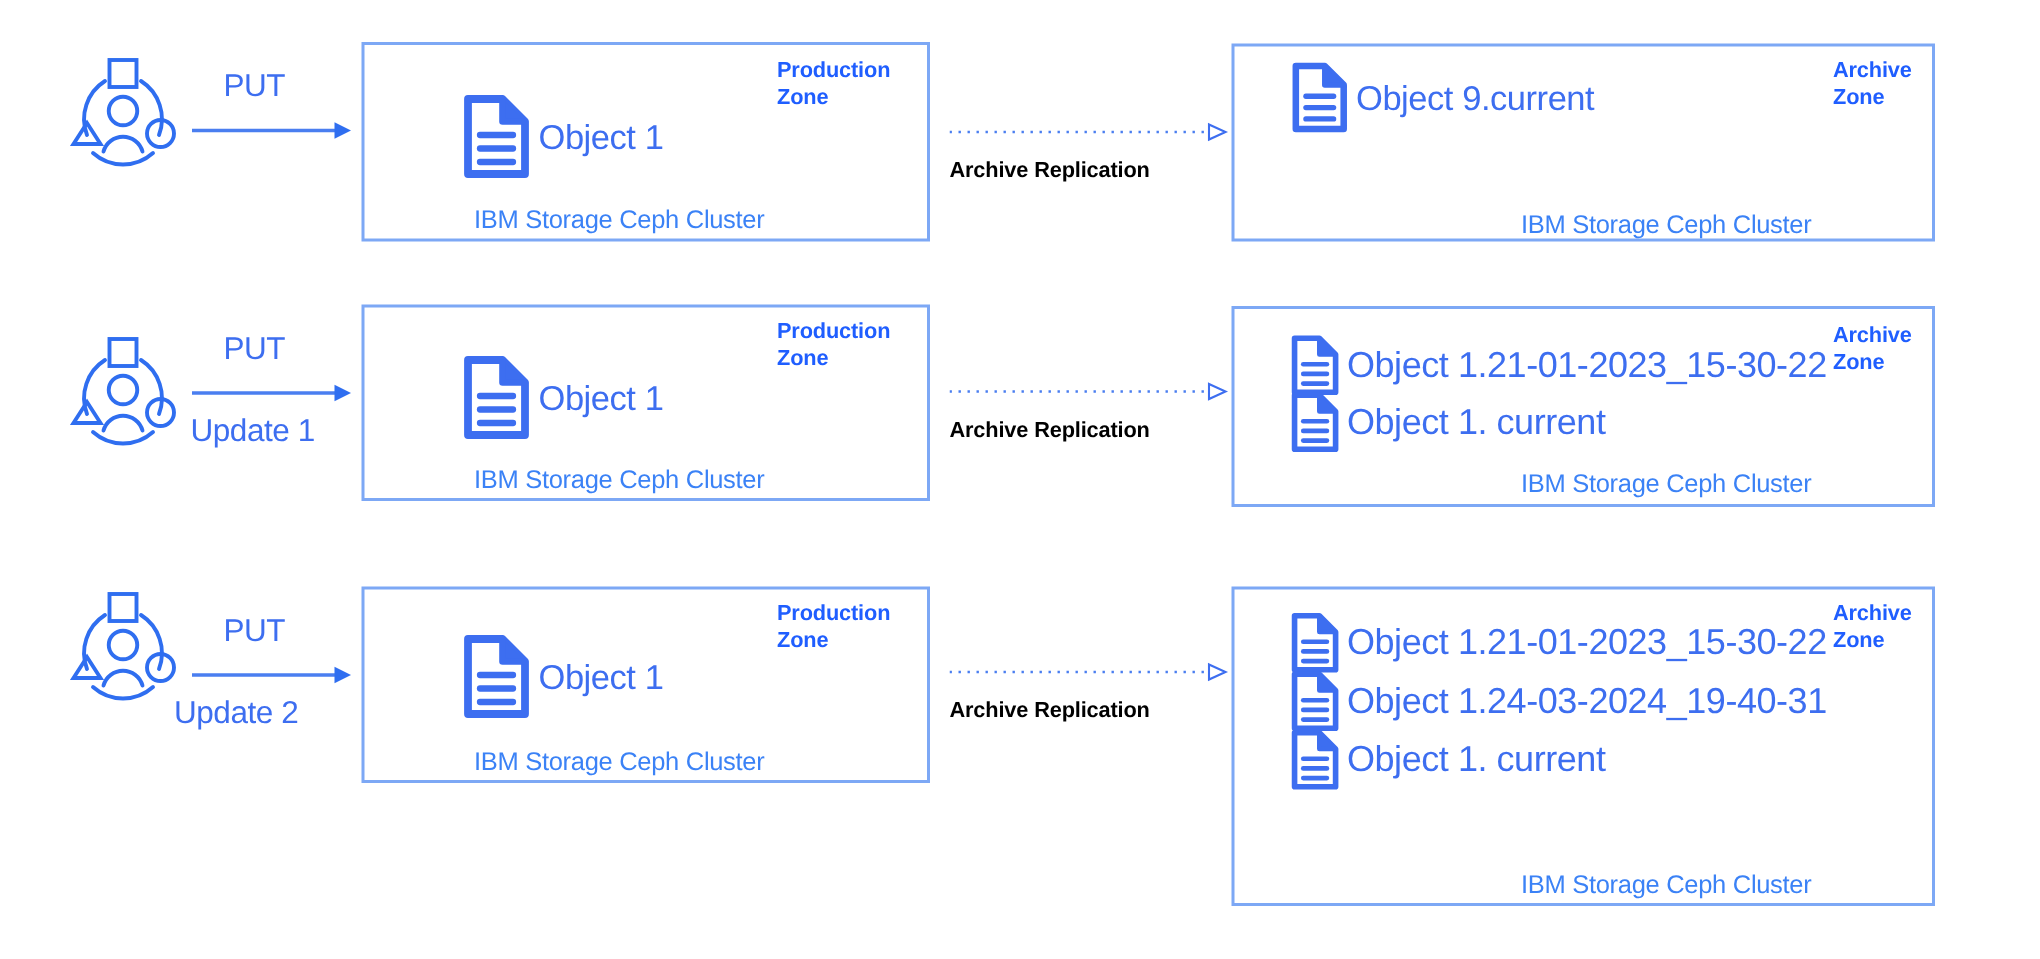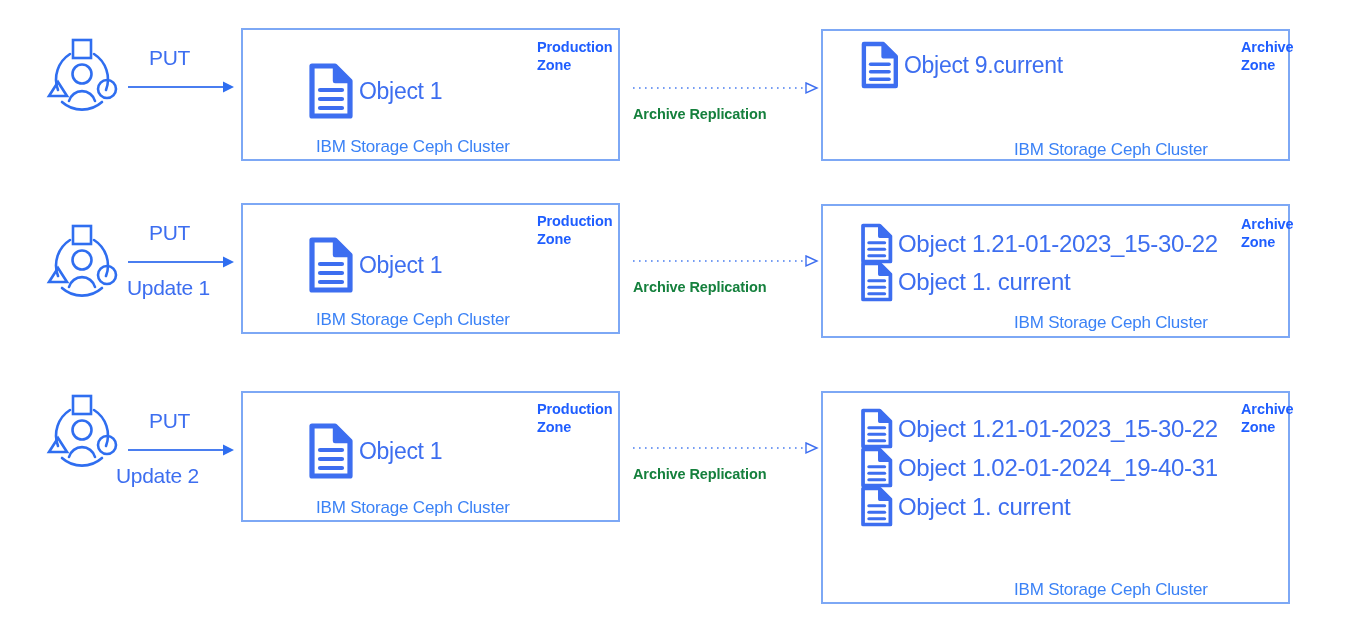--- a/index.html
+++ b/index.html
@@ -32,21 +32,20 @@
 
   .zone-label {
     position: absolute;
     font-size: 14.5px;
     font-weight: bold;
     color: #1f5eff;
     line-height: 1.22;
     letter-spacing: -0.1px;
     white-space: pre-line;
     text-align: left;
-    margin-left: 19px;
   }
 
   .cluster-label {
     position: absolute;
     font-size: 17px;
     color: #3b82f6;
     letter-spacing: -0.2px;
     white-space: nowrap;
   }
 
@@ -90,21 +89,21 @@
     white-space: nowrap;
     text-align: center;
   }
 
   
   .repl-arrow { position: absolute; }
   .repl-text {
     position: absolute;
     font-size: 14.5px;
     font-weight: bold;
-    color: #15803d;
+    color: #000000;
     letter-spacing: -0.1px;
     white-space: nowrap;
     text-align: right;
   }
 </style>
 </head>
 <body>
 
 <div class="stage">
 
@@ -289,21 +288,21 @@
     <span class="obj-label">Object 1.21-01-2023_15-30-22</span>
   </div>
   <div class="obj-row" style="left:858px; top:446px;">
     <svg class="doc-icon" width="36" height="43" viewBox="0 0 50 58">
       <path d="M7 4 H30 L45 19 V54 H7 Z" fill="none" stroke="#3d6ef0" stroke-width="5.2" stroke-linejoin="round"></path>
       <path d="M30 4 L30 19 L45 19" fill="#3d6ef0" stroke="#3d6ef0" stroke-width="4.4" stroke-linejoin="round"></path>
       <line x1="15" y1="28" x2="37" y2="28" stroke="#3d6ef0" stroke-width="4.2" stroke-linecap="round"></line>
       <line x1="15" y1="37" x2="37" y2="37" stroke="#3d6ef0" stroke-width="4.2" stroke-linecap="round"></line>
       <line x1="15" y1="46" x2="37" y2="46" stroke="#3d6ef0" stroke-width="4.2" stroke-linecap="round"></line>
     </svg>
-    <span class="obj-label">Object 1.02-01-2024_19-40-31</span>
+    <span class="obj-label">Object 1.24-03-2024_19-40-31</span>
   </div>
   <div class="obj-row" style="left:858px; top:485px;">
     <svg class="doc-icon" width="36" height="43" viewBox="0 0 50 58">
       <path d="M7 4 H30 L45 19 V54 H7 Z" fill="none" stroke="#3d6ef0" stroke-width="5.2" stroke-linejoin="round"></path>
       <path d="M30 4 L30 19 L45 19" fill="#3d6ef0" stroke="#3d6ef0" stroke-width="4.4" stroke-linejoin="round"></path>
       <line x1="15" y1="28" x2="37" y2="28" stroke="#3d6ef0" stroke-width="4.2" stroke-linecap="round"></line>
       <line x1="15" y1="37" x2="37" y2="37" stroke="#3d6ef0" stroke-width="4.2" stroke-linecap="round"></line>
       <line x1="15" y1="46" x2="37" y2="46" stroke="#3d6ef0" stroke-width="4.2" stroke-linecap="round"></line>
     </svg>
     <span class="obj-label">Object 1. current</span>

